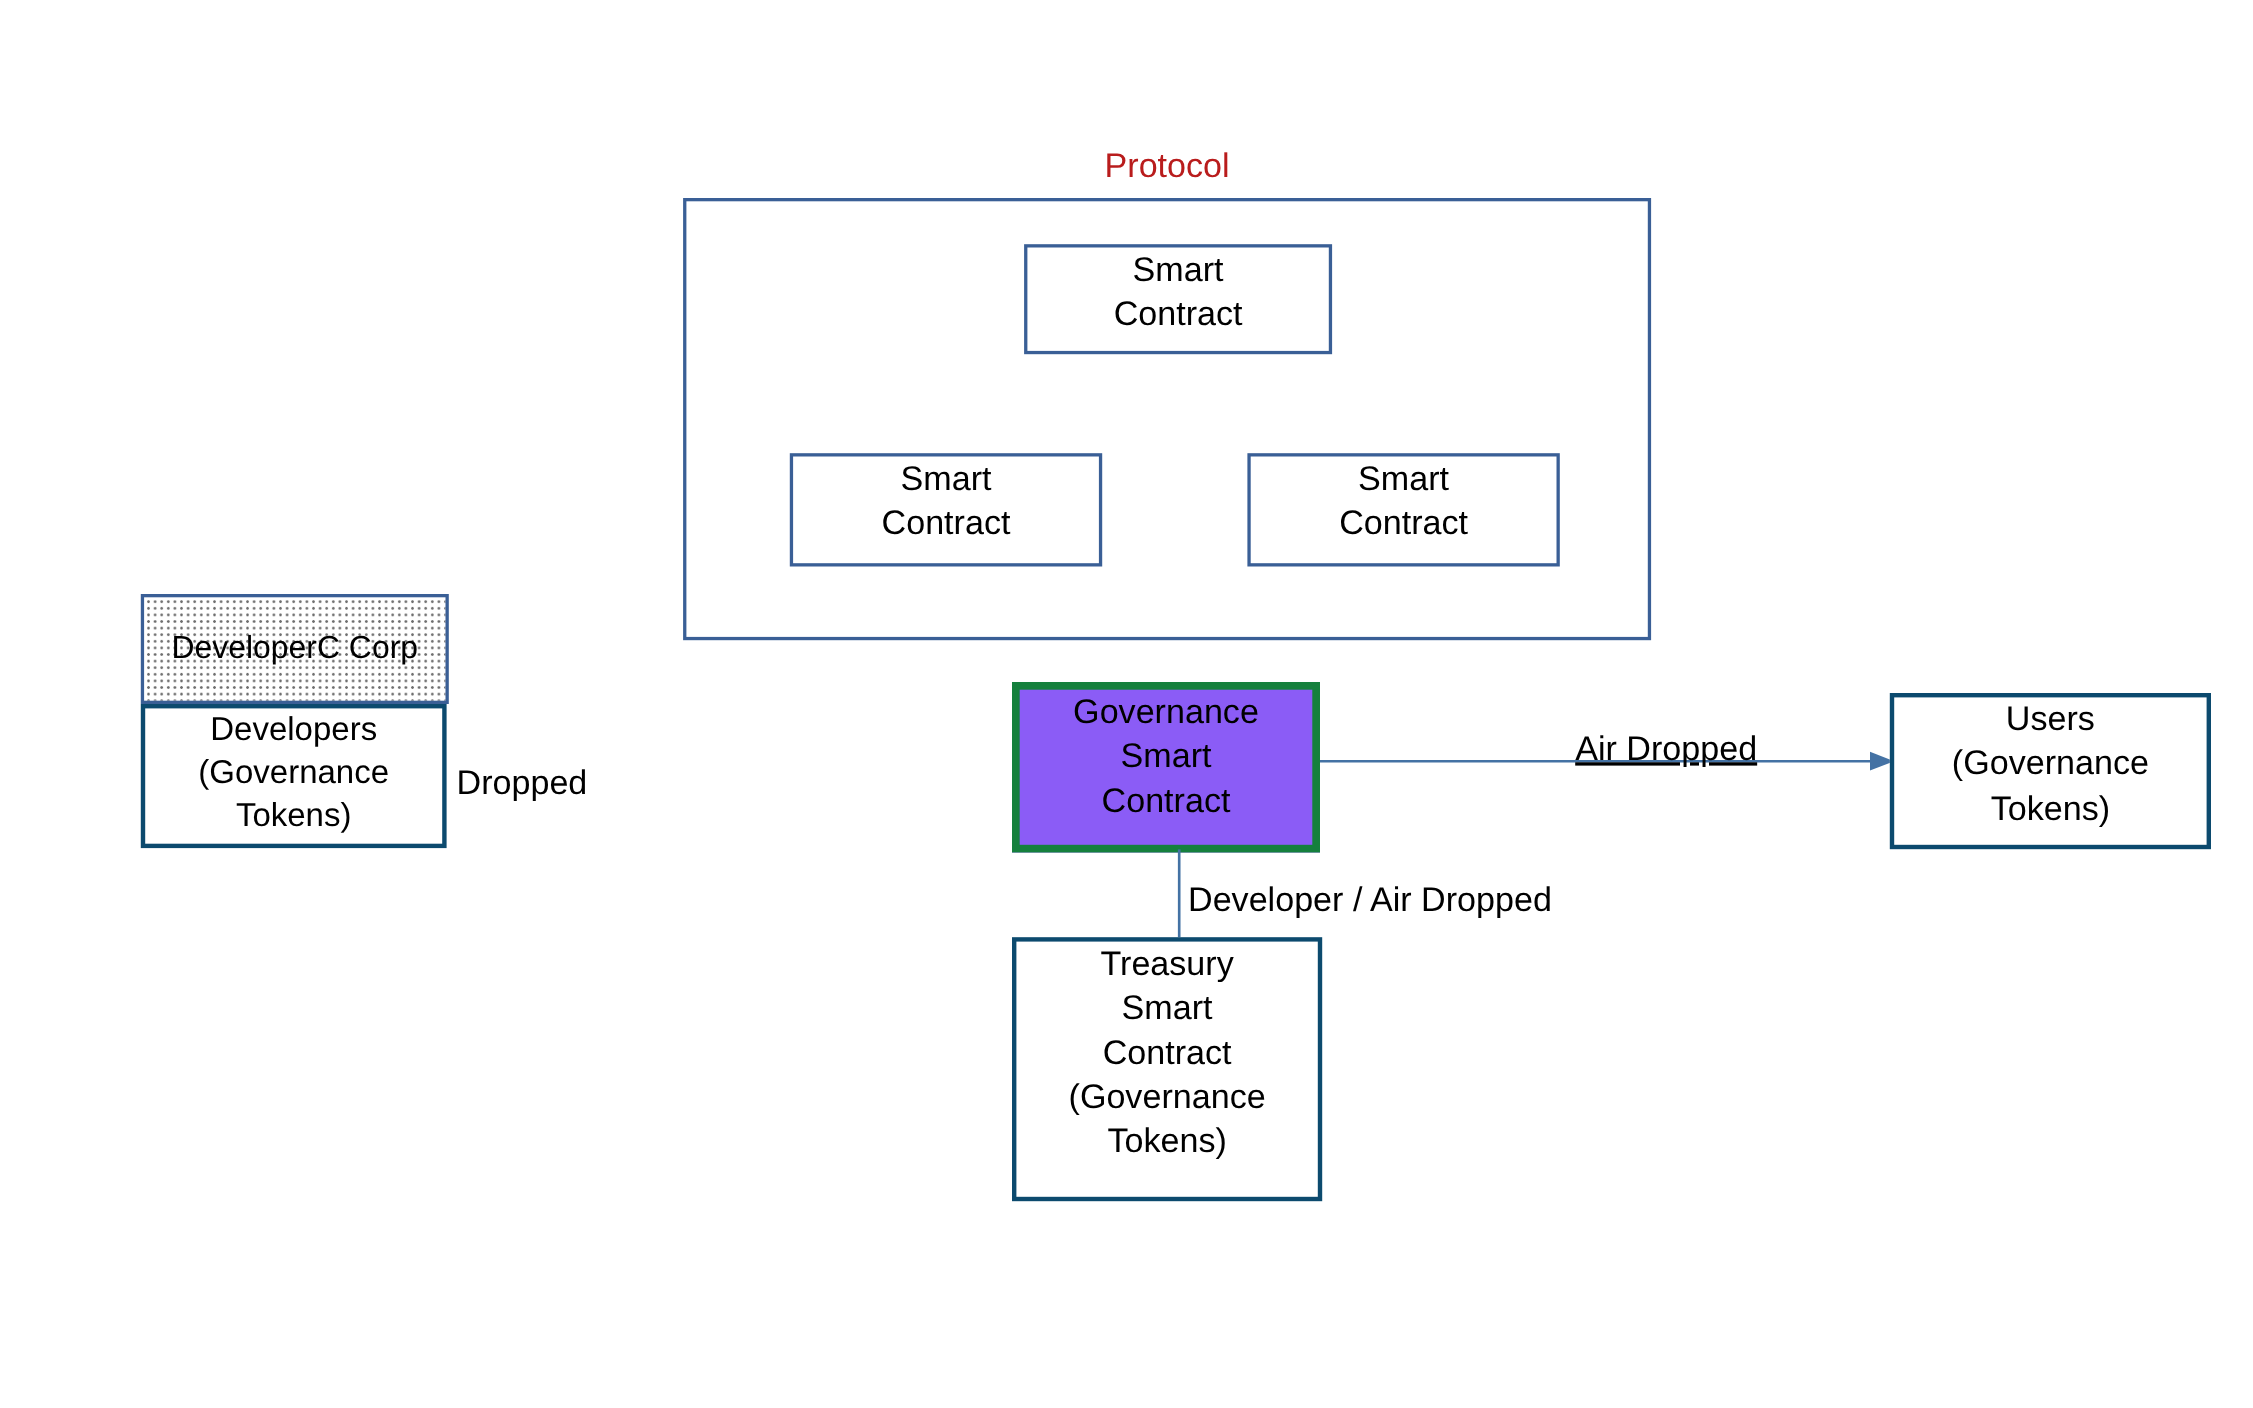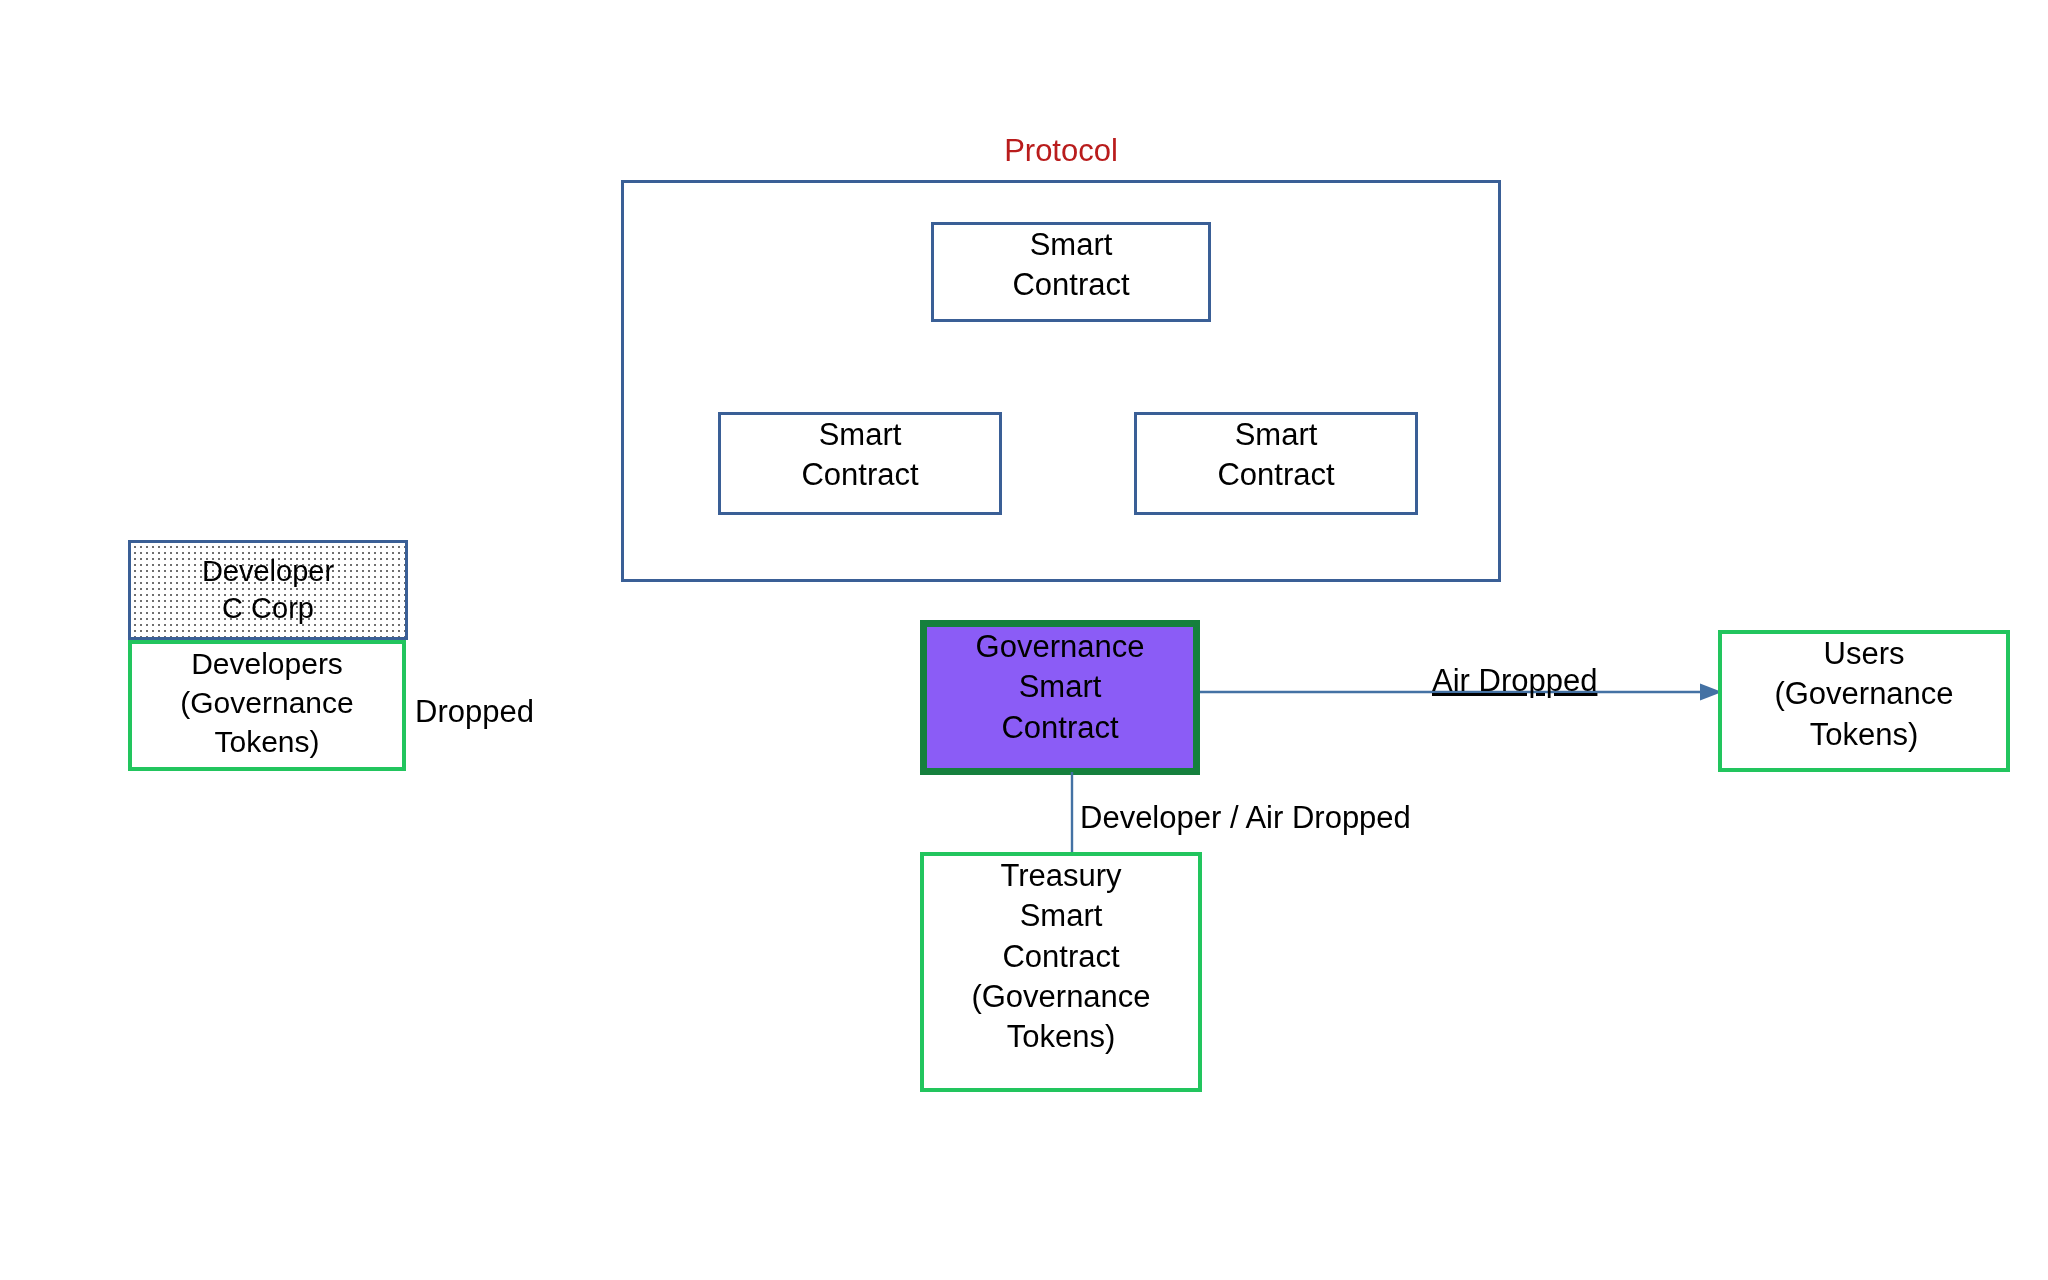--- a/index.html
+++ b/index.html
@@ -28,21 +28,21 @@
     flex-direction: column;
     align-items: center;
     text-align: center;
     line-height: 1.30;
     background: #ffffff;
   }
   .box-blue {
     border: 3px solid #3A5F96;
   }
   .box-red {
-    border: 4px solid #22c55e;
+    border: 4px solid #0c4a6e;
   }
   .box-green {
     border: 7px solid #15803d;
     background: #8b5cf6;
   }
 
   
   #protocol-container {
     position: absolute;
     left: 621px;
@@ -89,21 +89,21 @@
   
   #developer-corp {
     position: absolute;
     left: 128px;
     top: 540px;
     width: 280px;
     height: 100px;
     box-sizing: border-box;
     border: 3px solid #3A5F96;
     display: flex;
-    flex-direction: column;
+    flex-direction: row;
     align-items: center;
     justify-content: center;
     text-align: center;
     font-size: 29px;
     line-height: 1.28;
     background-color: #ffffff;
     background-image:
       radial-gradient(#6f6f6f 1.1px, rgba(255,255,255,0) 1.3px);
     background-size: 6px 6px;
     background-position: 1px 1px;

